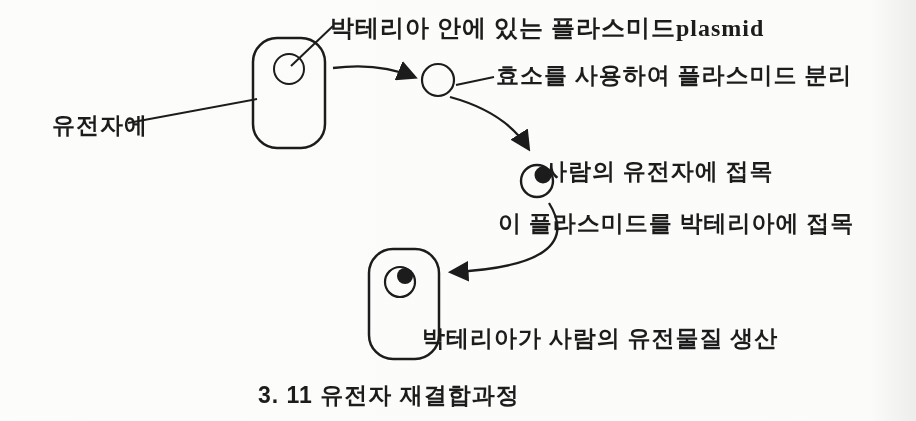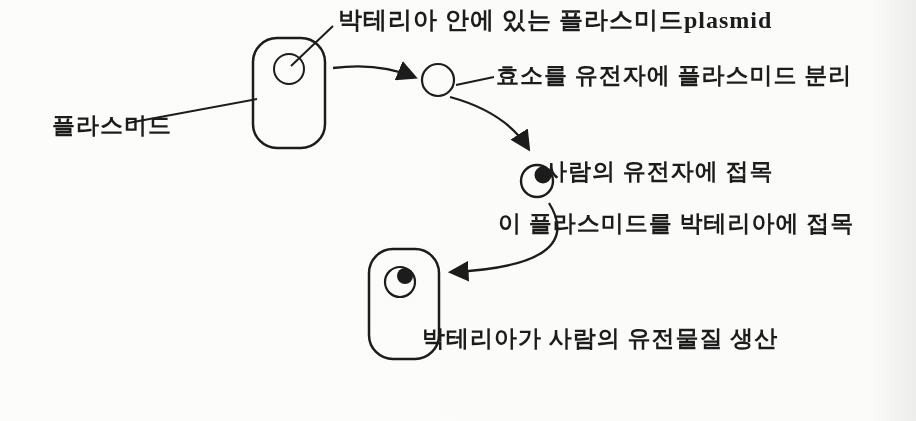--- a/index.html
+++ b/index.html
@@ -61,27 +61,28 @@
     <circle cx="537" cy="181" r="16" fill="none" stroke="#1c1c1c" stroke-width="2.4"></circle>
     <circle cx="543" cy="175" r="8.5" fill="#1c1c1c"></circle>
 
     <path d="M 549 203 C 575 245 540 268 452 272" fill="none" stroke="#1c1c1c" stroke-width="2.3" marker-end="url(#arr)"></path>
 
     <rect x="369" y="249" width="70" height="110" rx="24" ry="24" fill="none" stroke="#1c1c1c" stroke-width="2.5"></rect>
     <circle cx="400" cy="282" r="15" fill="none" stroke="#1c1c1c" stroke-width="2.2"></circle>
     <circle cx="405" cy="276" r="8" fill="#1c1c1c"></circle>
   </svg>
 
-  <div class="lbl top" style="left:330px;top:4px;margin-left:8px;">박테리아 안에 있는 플라스미드plasmid</div>
+  <div class="lbl top" style="left:330px;top:12px;">박테리아 안에 있는 플라스미드plasmid</div>
 
-  <div class="lbl" style="left:52px;top:110px;">플라스미드</div>
+  <div class="lbl" style="left:52px;top:110px;">유전자에</div>
 
-  <div class="lbl" style="left:496px;top:60px;">효소를 유전자에 플라스미드 분리</div>
+  <div class="lbl" style="left:496px;top:60px;">효소를 사용하여 플라스미드 분리</div>
 
 
   <div class="lbl" style="left:544px;top:156px;">사람의 유전자에 접목</div>
 
   <div class="lbl" style="left:498px;top:208px;">이 플라스미드를 박테리아에 접목</div>
 
   <div class="lbl" style="left:422px;top:323px;">박테리아가 사람의 유전물질 생산</div>
 
+  <div class="caption" style="left:258px;top:380px;">3. 11 유전자 재결합과정</div>
 
 </div>
 
 </body></html>

